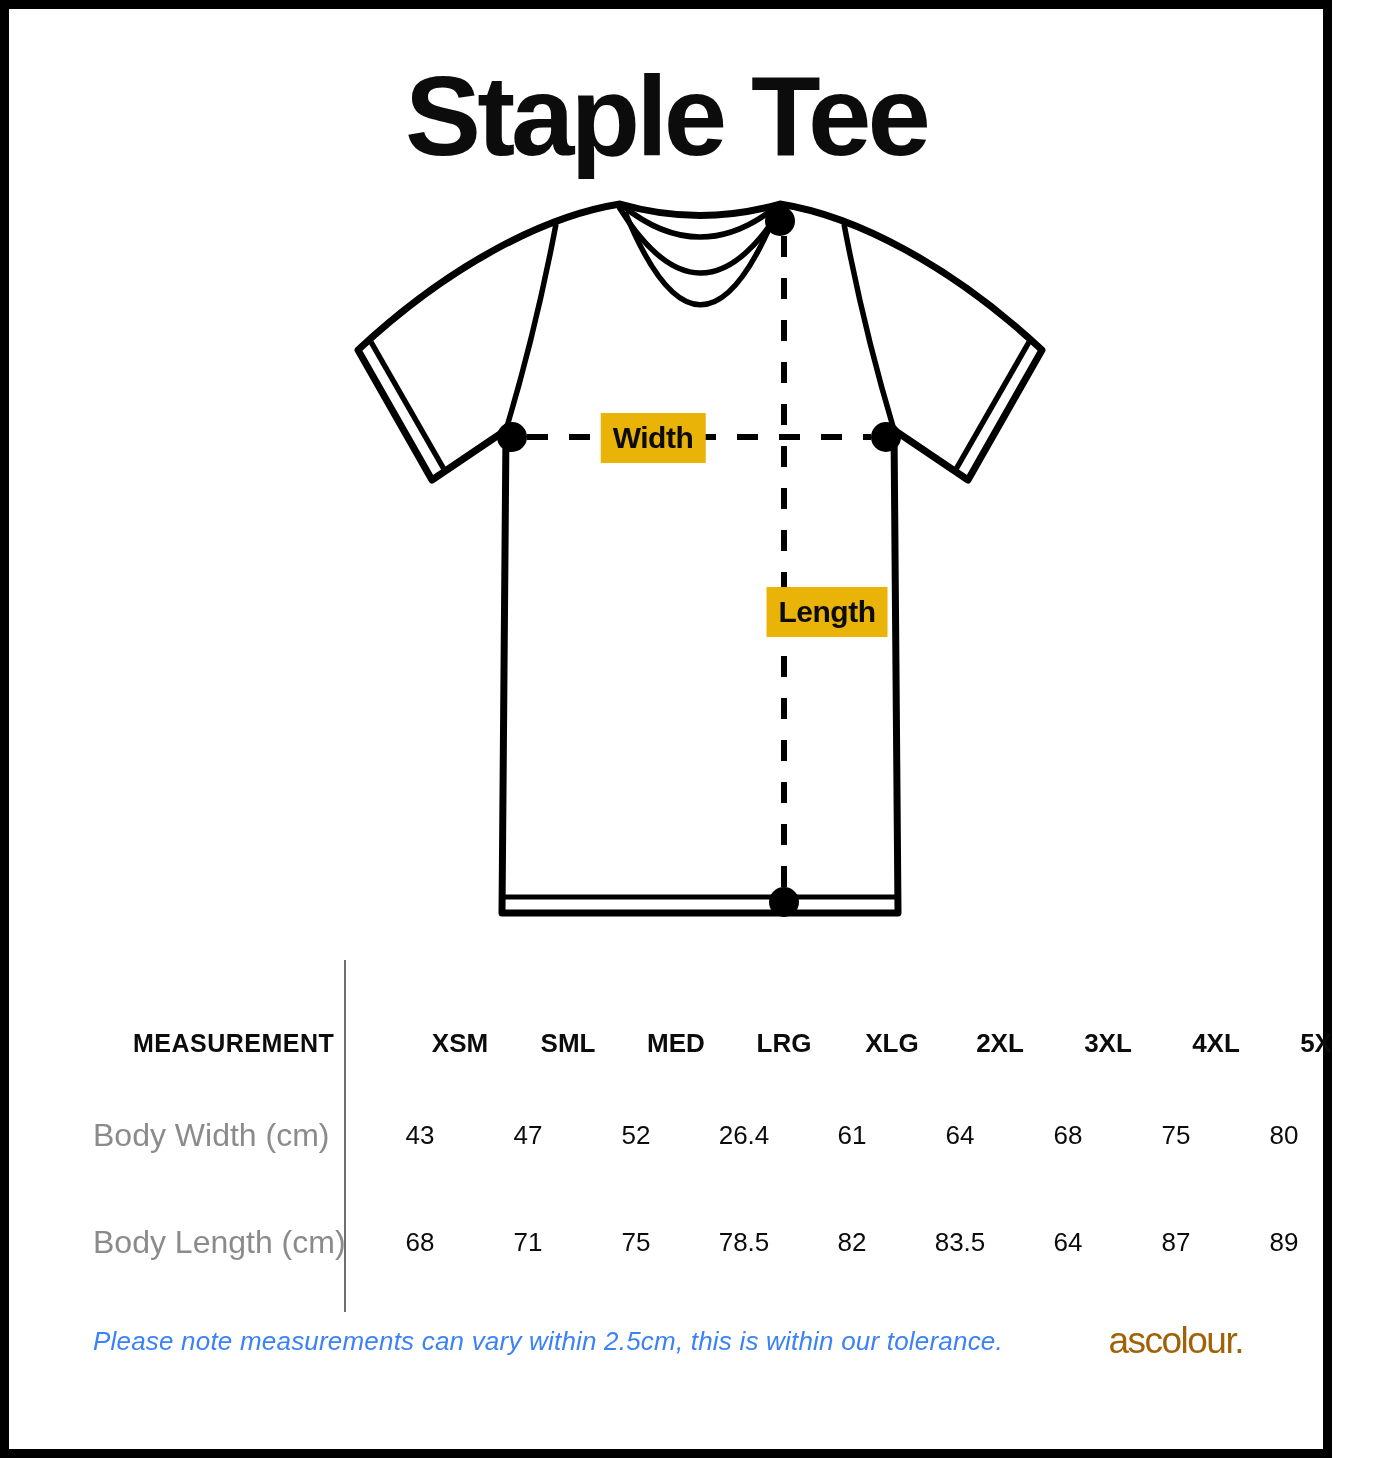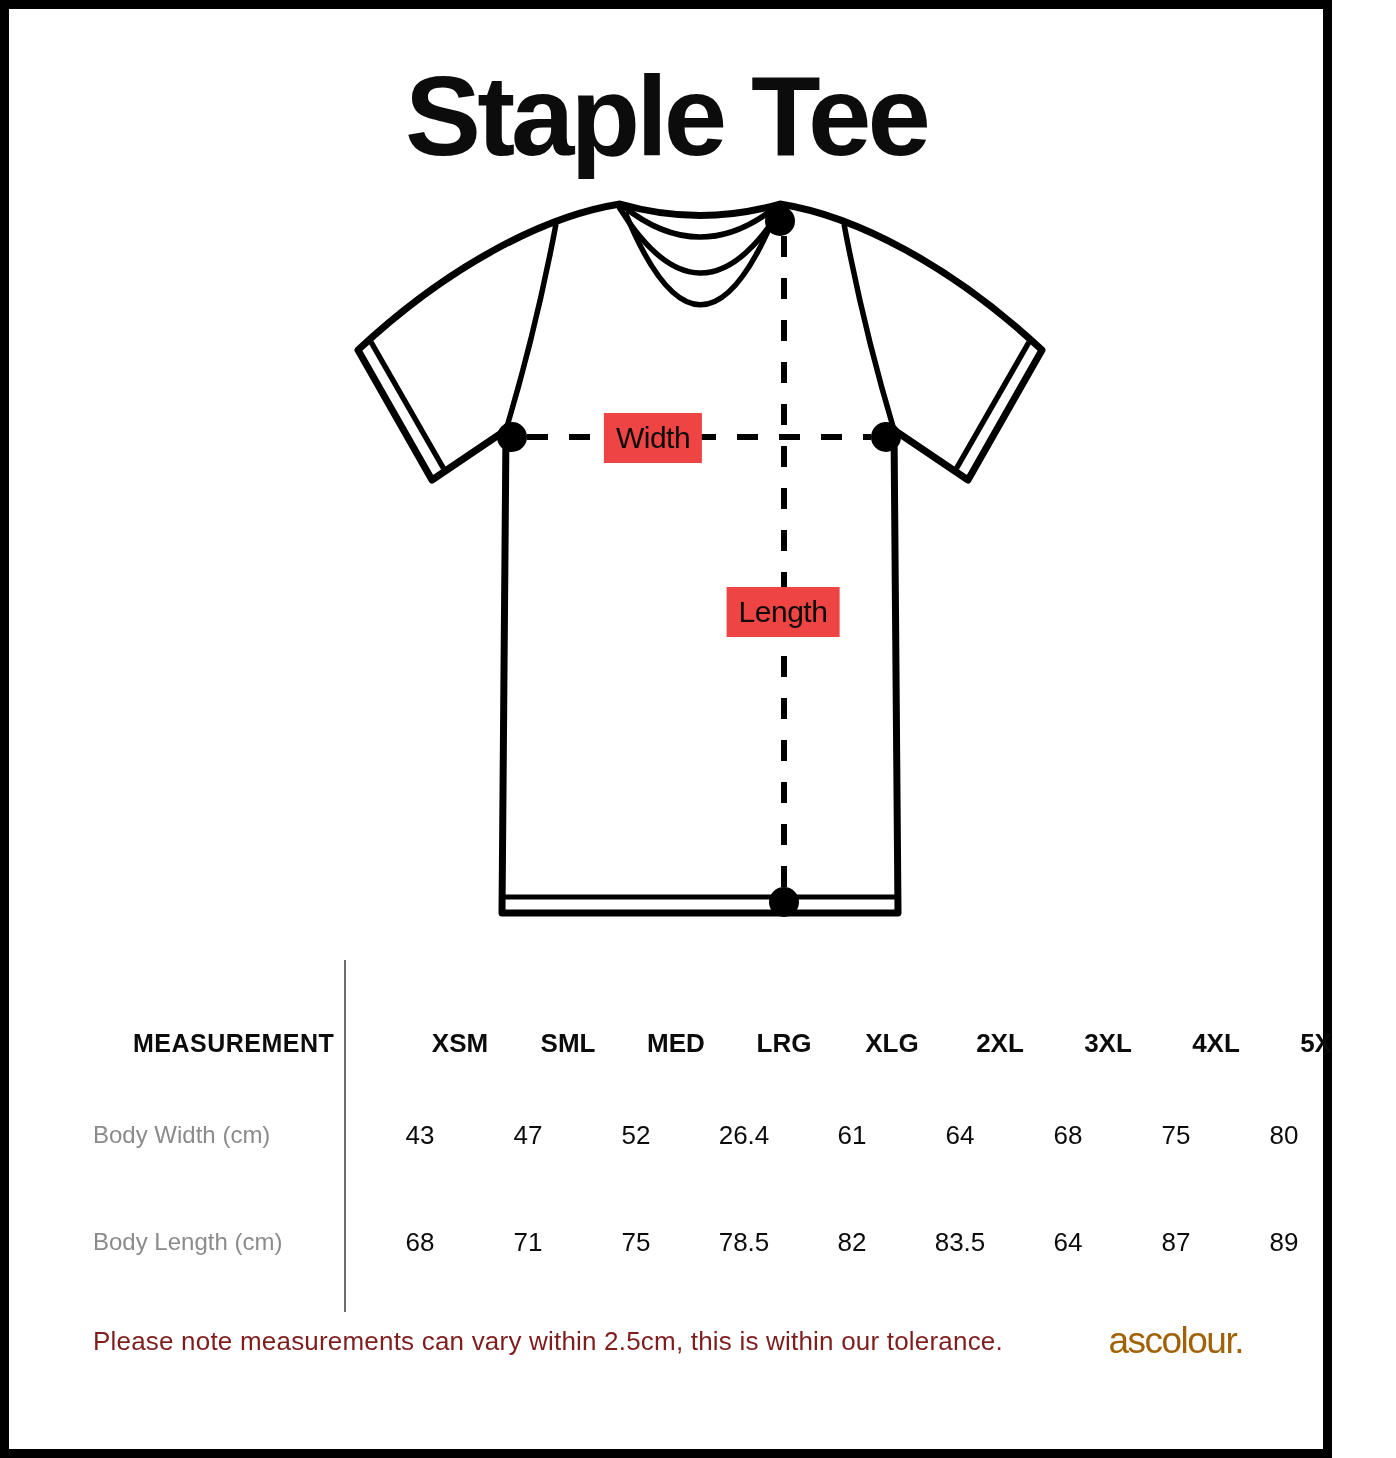--- a/index.html
+++ b/index.html
@@ -10,41 +10,41 @@
   .frame { position:absolute; inset:0; border:9px solid #000; pointer-events:none; }
 
   .title {
     position:absolute; top:50px; left:0; width:100%; text-align:center;
     font-size:114px; font-weight:bold; letter-spacing:-4px; color:#0c0c0c;
   }
 
   .tee-svg { position:absolute; left:338px; top:190px; }
 
   .dim-label {
-    position:absolute; transform:translate(-50%,-50%); background:#ef4444;
-    font-weight:normal; font-size:30px; letter-spacing:-0.5px; padding:8px 12px;
+    position:absolute; transform:translate(-50%,-50%); background:#eab308;
+    font-weight:bold; font-size:30px; letter-spacing:-0.5px; padding:8px 12px;
     color:#0c0c0c; white-space:nowrap;
   }
   .dim-label.width  { left:653px; top:438px; }
-  .dim-label.length { left:783px; top:612px; }
+  .dim-label.length { left:827px; top:612px; }
 
   .divider { position:absolute; left:344px; top:960px; width:2px; height:352px; background:#6e6e6e; }
 
   .trow { position:absolute; left:93px; width:1245px; height:40px; display:flex; align-items:center; }
   .trow.head { top:1023px;margin-left:40px; }
   .trow.r1   { top:1115px; }
   .trow.r2   { top:1210px;margin-top:12px; }
-  .tlabel { width:273px; font-size:24px; color:#8b8b8b; }
+  .tlabel { width:273px; font-size:32px; color:#8b8b8b; }
   .tlabel.mhead { font-weight:bold; font-size:25px; color:#0c0c0c; letter-spacing:0.5px; }
   .tcell { width:108px; text-align:center; font-size:26px; color:#0c0c0c; }
   .tcell.th { font-weight:bold; }
 
   .note {
-    position:absolute; left:93px; top:1326px; 
-    font-size:26px; color:#7f1d1d; letter-spacing:0.2px;
+    position:absolute; left:93px; top:1326px; font-style:italic;
+    font-size:26px; color:#3b82f6; letter-spacing:0.2px;
   }
   .brand {
     position:absolute; right:89px; top:1320px; font-size:37px;
     color:#a16207; letter-spacing:-1.5px;
   }
 </style>
 </head>
 <body>
 
 <div class="page">

